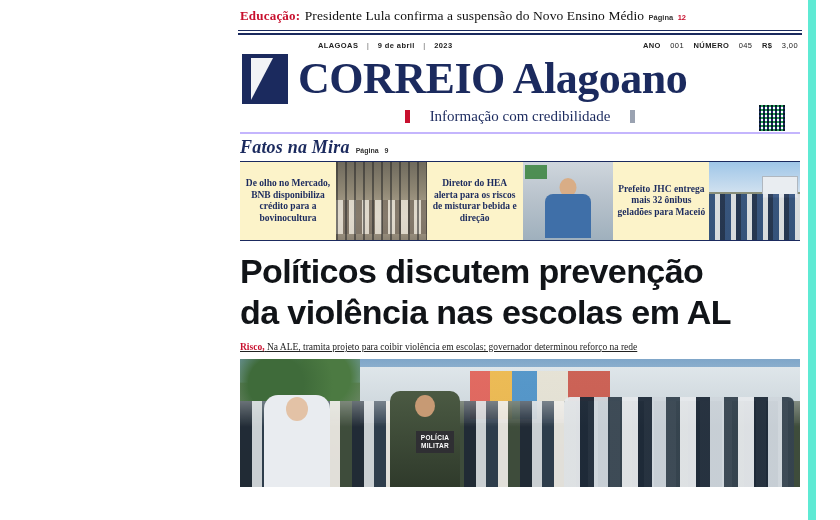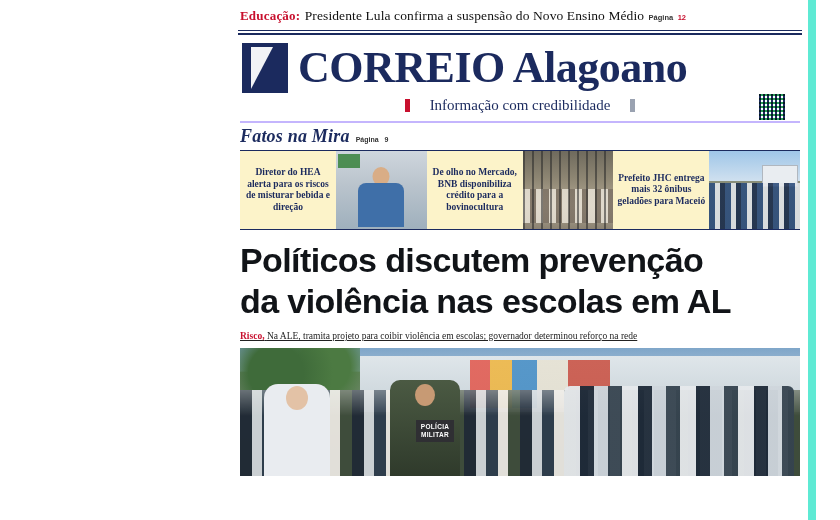--- a/index.html
+++ b/index.html
@@ -386,20 +386,37 @@
     <div class="topbar">
       <span class="label">Educação:</span>
       <span class="headline">Presidente Lula confirma a suspensão do Novo Ensino Médio</span>
       <span class="pg">Página</span>
       <span class="pg pgnum">12</span>
     </div>
     <div class="rule-thin"></div>
     <div class="rule-thick"></div>
 
     <div class="masthead">
+      <div class="dateline">
+        <div class="left">
+          <span>ALAGOAS</span>
+          <span class="sep">|</span>
+          <span>9 de abril</span>
+          <span class="sep">|</span>
+          <span>2023</span>
+        </div>
+        <div class="right">
+          <span class="k">ANO</span>
+          <span>001</span>
+          <span class="k">NÚMERO</span>
+          <span>045</span>
+          <span class="k">R$</span>
+          <span>3,00</span>
+        </div>
+      </div>
 
       <div class="logo-row">
         <div class="logo-mark">
           <div class="sq"></div>
           <div class="fold2"></div>
         </div>
         <div class="wordmark">CORREIO Alagoano</div>
       </div>
 
       <div class="tagline-row">
@@ -410,33 +427,33 @@
       </div>
     </div>
 
     <div class="section-head">
       <span class="section-title">Fatos na Mira</span>
       <span class="section-pg">Página</span>
       <span class="section-pg n">9</span>
     </div>
 
     <div class="teasers">
+      <div class="teaser">
+        <div class="teaser-text">De olho no Mercado, BNB disponibiliza crédito para a bovinocultura</div>
+        <div class="teaser-photo ph-cattle">
+          <div class="cows"></div>
+          <div class="bars"></div>
+        </div>
+      </div>
       <div class="teaser">
         <div class="teaser-text">Diretor do HEA alerta para os riscos de misturar bebida e direção</div>
         <div class="teaser-photo ph-man">
           <div class="sign"></div>
           <div class="head"></div>
           <div class="body"></div>
-        </div>
-      </div>
-      <div class="teaser">
-        <div class="teaser-text">De olho no Mercado, BNB disponibiliza crédito para a bovinocultura</div>
-        <div class="teaser-photo ph-cattle">
-          <div class="cows"></div>
-          <div class="bars"></div>
         </div>
       </div>
       <div class="teaser">
         <div class="teaser-text">Prefeito JHC entrega mais 32 ônibus geladões para Maceió</div>
         <div class="teaser-photo ph-group">
           <div class="bus"></div>
           <div class="people"></div>
         </div>
       </div>
     </div>

